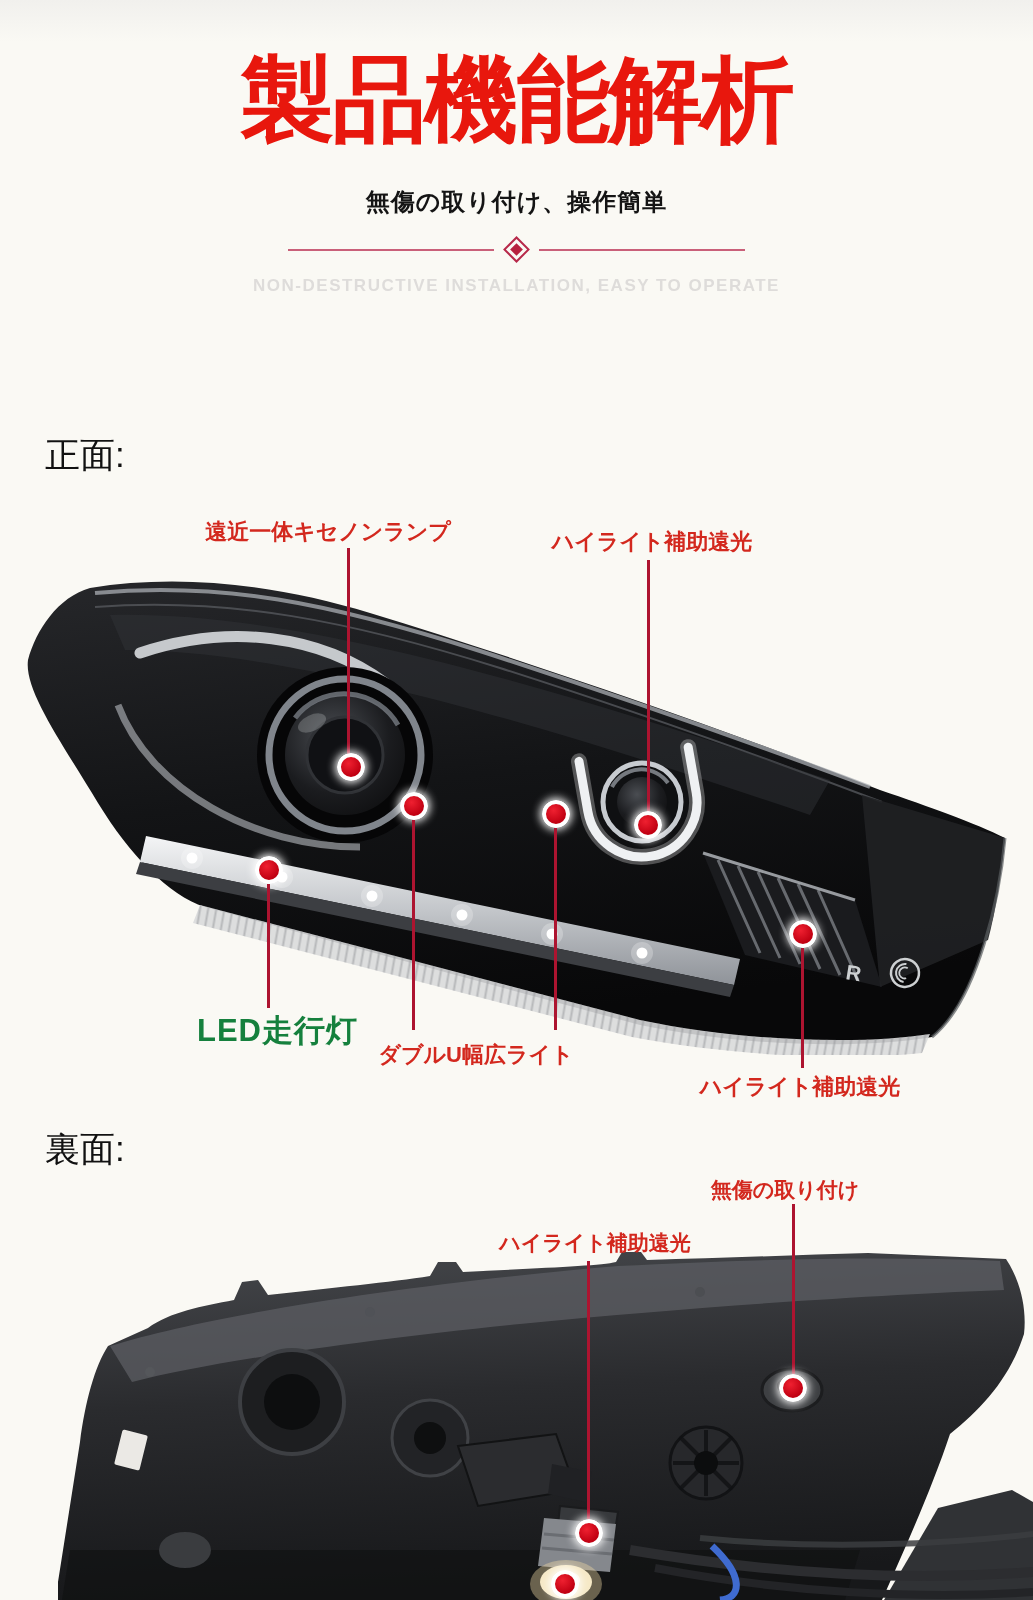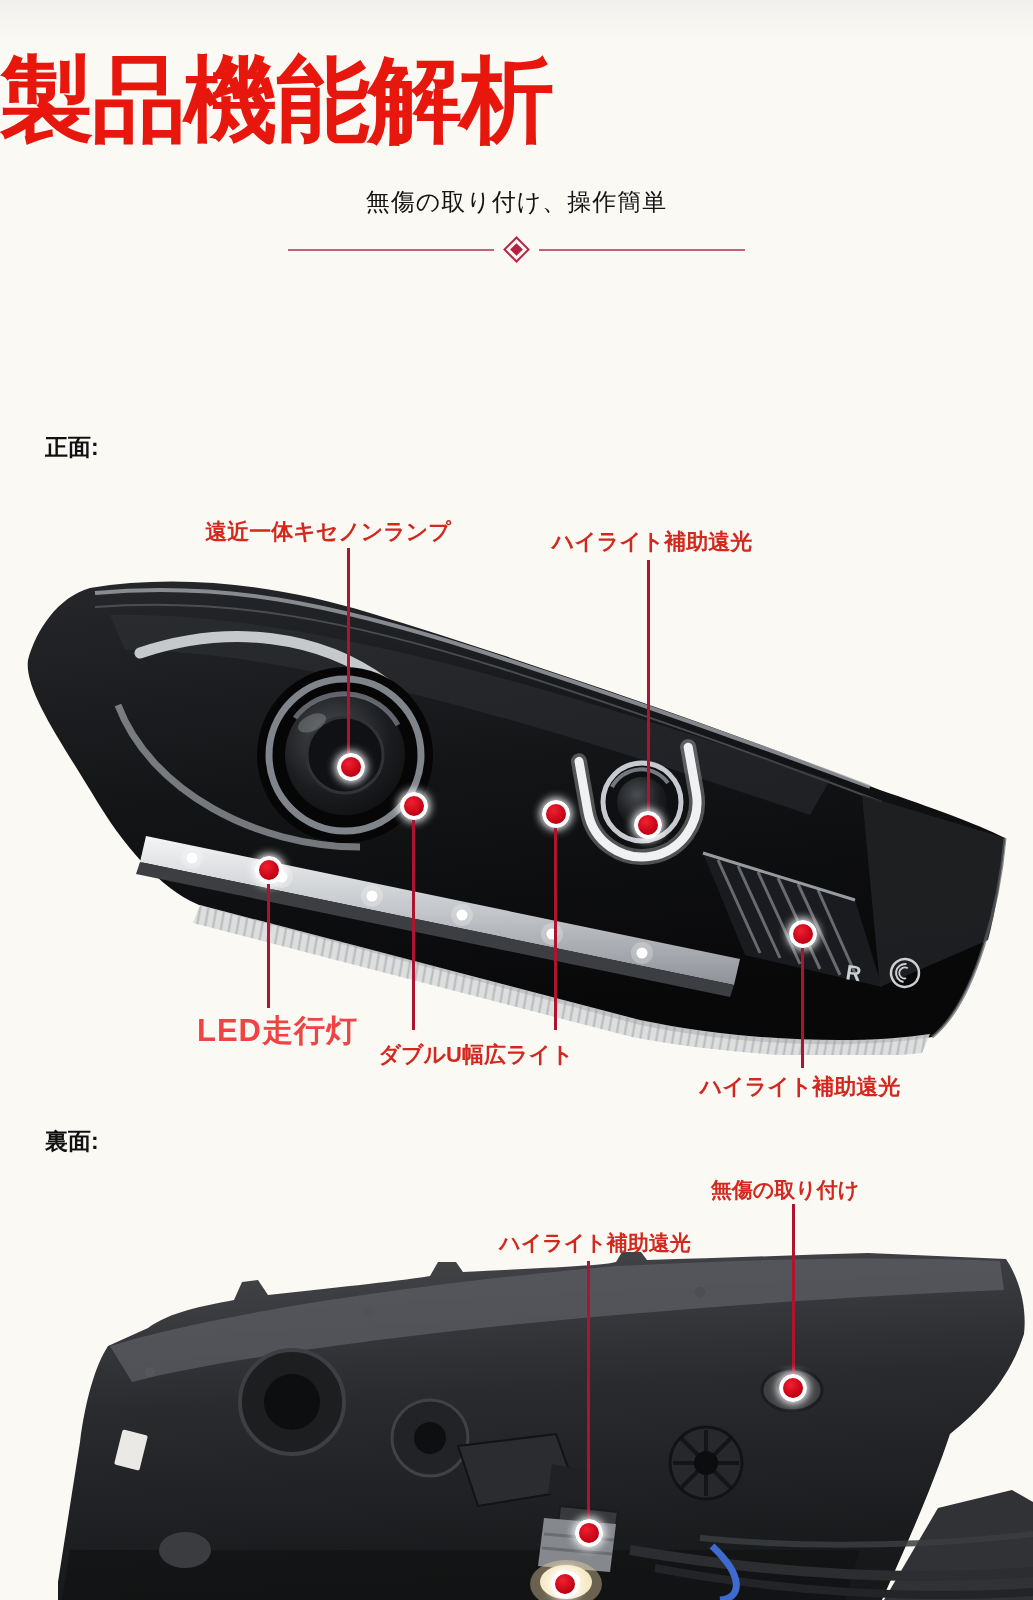--- a/index.html
+++ b/index.html
@@ -1,59 +1,60 @@
 <!DOCTYPE html>
 <html><head>
 <meta charset="utf-8">
 <style>
   html,body{margin:0;padding:0;background:#faf9f4;}
   .canvas{position:relative;width:1033px;height:1600px;margin:0 auto;overflow:hidden;
     background:#faf9f4;font-family:"Liberation Sans","DejaVu Sans",sans-serif;}
   .topfade{position:absolute;left:0;top:0;width:100%;height:42px;
     background:linear-gradient(#f1f0ed,#faf9f4);}
-  .title{position:absolute;left:0;top:48px;width:100%;margin:0;text-align:left;
+  .title{position:absolute;left:0;top:48px;width:100%;margin:0;text-align:center;
     font-size:94px;font-weight:900;letter-spacing:-2px;color:#e8170d;line-height:1.1;}
   .subtitle{position:absolute;left:0;top:186px;width:100%;text-align:center;
-    font-size:24px;font-weight:400;letter-spacing:1px;color:#141414;}
+    font-size:24px;font-weight:700;letter-spacing:1px;color:#141414;}
   .divider{position:absolute;left:0;top:240px;width:100%;display:flex;
     align-items:center;justify-content:center;gap:13px;}
   .dline{width:206px;height:2px;background:#c96079;}
   .diamond{position:relative;width:15px;height:15px;border:2.5px solid #b7294a;
     transform:rotate(45deg);background:transparent;}
   .diamond-inner{position:absolute;left:3px;top:3px;right:3px;bottom:3px;background:#b7213f;}
   .watermark{position:absolute;left:0;top:276px;width:100%;text-align:center;
     font-size:17px;font-weight:800;letter-spacing:1.5px;color:#dedcda;}
-  .section-label{position:absolute;left:45px;font-size:23px;font-weight:700;color:#111;}
+  .section-label{position:absolute;left:45px;font-size:35px;font-weight:400;color:#111;}
   .photo{position:absolute;left:0;}
   .cline{position:absolute;width:3px;background:#ad1430;}
   .cdot{position:absolute;width:20px;height:20px;border-radius:50%;box-sizing:content-box;
     background:radial-gradient(circle at 38% 32%,#ef2030,#c00012 70%);
     border:4px solid #ffffff;box-shadow:0 0 8px 2px rgba(255,255,255,0.95);
     transform:translate(-50%,-50%);}
   .clabel{position:absolute;color:#d3281e;font-weight:800;font-size:22px;
     white-space:nowrap;transform:translateX(-50%);letter-spacing:0;}
   .clabel.sm{font-size:21px;}
-  .clabel.lg{font-size:31px;transform:none;color:#ef4444;letter-spacing:1px;}
+  .clabel.lg{font-size:31px;transform:none;color:#15803d;letter-spacing:1px;}
 </style>
 </head>
 <body>
 
 <div class="canvas">
   <div class="topfade"></div>
 
   <h1 class="title">製品機能解析</h1>
   <div class="subtitle">無傷の取り付け、操作簡単</div>
 
   <div class="divider">
     <span class="dline"></span>
     <span class="diamond">
         <span class="diamond-inner"></span>
       </span>
     <span class="dline"></span>
   </div>
+  <div class="watermark">NON-DESTRUCTIVE INSTALLATION, EASY TO OPERATE</div>
 
   <div class="section-label" style="top:432px">正面:</div>
 
   <svg class="photo" style="top:555px" width="1033" height="500" viewBox="0 0 1033 500">
     <defs>
       <linearGradient id="bodyG" x1="0" y1="0" x2="0.25" y2="1">
         <stop offset="0" stop-color="#26272a"></stop>
           <stop offset="0.5" stop-color="#131416"></stop>
           <stop offset="1" stop-color="#080809"></stop>
       </linearGradient>

